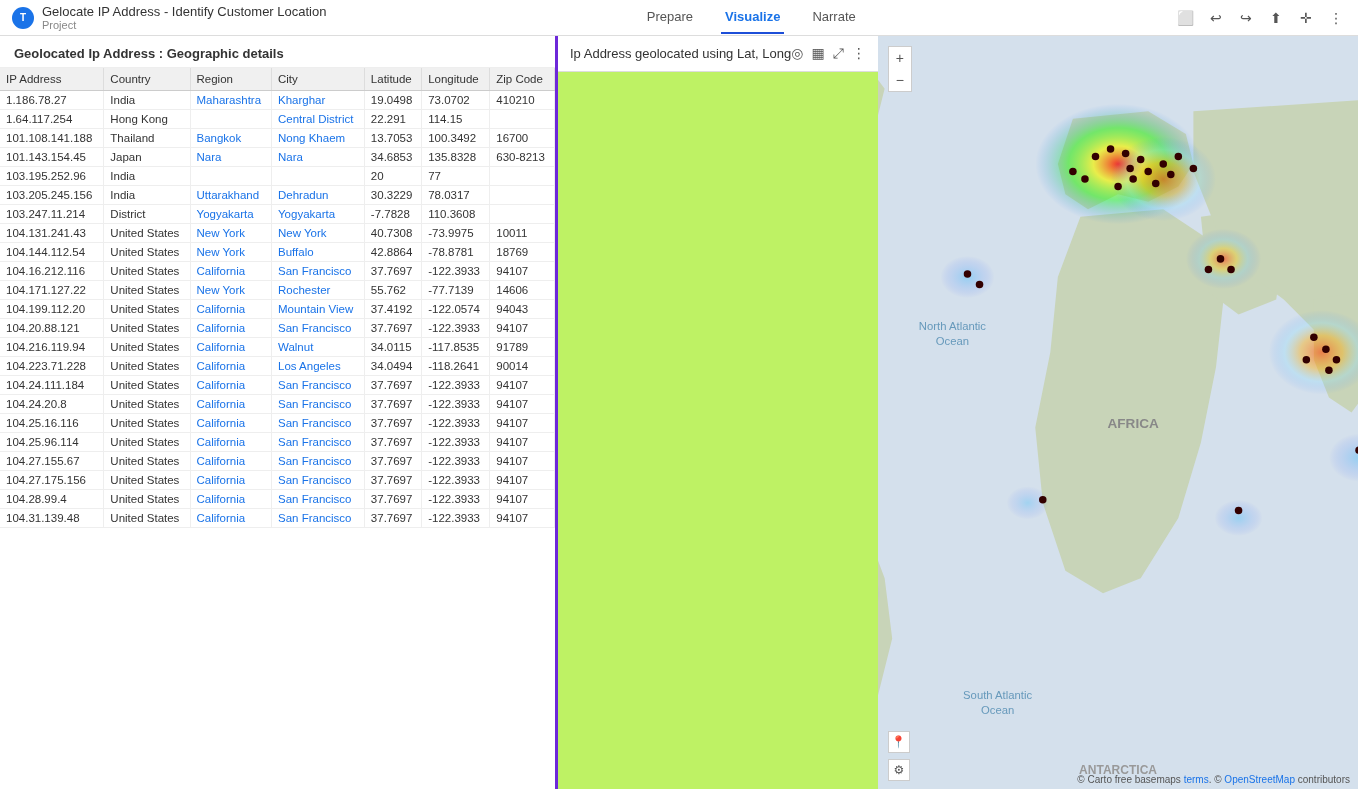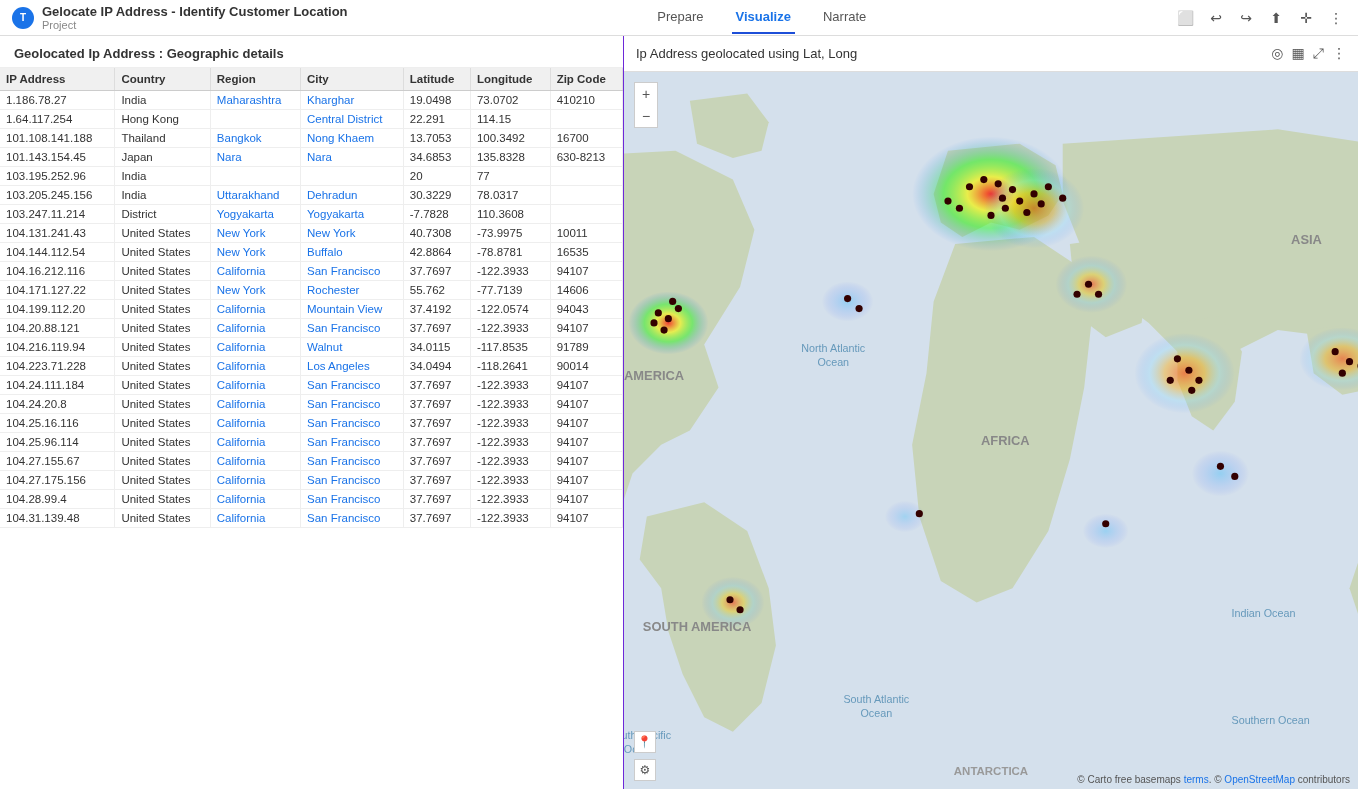--- a/index.html
+++ b/index.html
@@ -5,42 +5,42 @@
     * { margin: 0; padding: 0; box-sizing: border-box; }
     body { font-family: Arial, sans-serif; font-size: 12px; background: #f5f5f5; width: 1358px; height: 789px; overflow: hidden; }
 
     
     #topbar {
       display: flex; align-items: center; justify-content: space-between;
       background: #fff; border-bottom: 1px solid #ddd; height: 36px; padding: 0 12px;
     }
     #topbar-left { display: flex; align-items: center; gap: 8px; }
     #app-icon { width: 22px; height: 22px; background: #1a73e8; border-radius: 50%; display: flex; align-items: center; justify-content: center; color: white; font-size: 10px; font-weight: bold; }
-    #app-title { font-size: 13px; font-weight: bold; color: #333; }
+    #app-title { font-size: 13px; font-weight: normal; color: #333; }
     #app-subtitle { font-size: 11px; color: #888; }
     #topbar-center { display: flex; align-items: center; gap: 24px; }
     .nav-tab { font-size: 13px; color: #555; cursor: pointer; padding: 8px 4px; border-bottom: 2px solid transparent; }
     .nav-tab.active { color: #1a73e8; border-bottom: 2px solid #1d4ed8; font-weight: bold; }
     #topbar-right { display: flex; align-items: center; gap: 10px; }
     .top-icon { width: 20px; height: 20px; display: flex; align-items: center; justify-content: center; cursor: pointer; color: #555; font-size: 14px; }
 
     
     #main { display: flex; height: calc(789px - 36px); }
 
     
-    #left-panel { width: 624px; background: #fff; border-right: 1px solid #6d28d9; display: flex; flex-direction: column; overflow: hidden; }
+    #left-panel { width: 558px; background: #fff; border-right: 3px solid #6d28d9; display: flex; flex-direction: column; overflow: hidden; }
     #panel-title { padding: 10px 14px 6px; font-size: 13px; font-weight: bold; color: #333; border-bottom: 1px solid #eee; }
     #table-wrapper { overflow-y: scroll; flex: 1; }
     table { width: 100%; border-collapse: collapse; font-size: 11.5px; }
-    thead th { background: #f0f0f0; border-bottom: 1px solid #ccc; border-right: 1px solid #ddd; padding: 5px 6px; text-align: left; font-weight: bold; color: #333; position: sticky; top: 0; white-space: nowrap; }
+    thead th { background: #f0f0f0; border-bottom: 1px solid #ccc; border-right: 1px solid #ddd; padding: 5px 6px; text-align: left; font-weight: normal; color: #333; position: sticky; top: 0; white-space: nowrap; }
     tbody tr { border-bottom: 1px solid #eee; }
     tbody td { padding: 3px 6px; color: #333; vertical-align: middle; border-right: 1px solid #eee; white-space: nowrap; }
 
     
-    #right-panel { flex: 1; display: flex; flex-direction: column; background: #bef264; position: relative; }
+    #right-panel { flex: 1; display: flex; flex-direction: row; background: #bef264; position: relative; }
     #map-header { background: #fff; padding: 8px 12px; font-size: 13px; color: #333; display: flex; justify-content: space-between; align-items: center; border-bottom: 1px solid #ddd; height: 36px; }
     #map-header-icons { display: flex; gap: 8px; }
     #map-container { flex: 1; position: relative; overflow: hidden; }
 
     
     #zoom-controls { position: absolute; top: 10px; left: 10px; display: flex; flex-direction: column; background: #fff; border: 1px solid #ccc; z-index: 10; }
     .zoom-btn { width: 22px; height: 22px; display: flex; align-items: center; justify-content: center; cursor: pointer; font-size: 14px; color: #555; border: none; background: #fff; }
 
     
     #world-map { position: absolute; top: 0; left: 0; width: 100%; height: 100%; }
@@ -174,21 +174,21 @@
               <td>-73.9975</td>
               <td>10011</td>
             </tr>
             <tr>
               <td>104.144.112.54</td>
               <td>United States</td>
               <td style="color: rgb(26, 115, 232);">New York</td>
               <td style="color: rgb(26, 115, 232); margin-top: 36px;">Buffalo</td>
               <td>42.8864</td>
               <td>-78.8781</td>
-              <td>16535</td>
+              <td>18769</td>
             </tr>
             <tr>
               <td>104.16.212.116</td>
               <td>United States</td>
               <td style="color: rgb(26, 115, 232);">California</td>
               <td style="color: rgb(26, 115, 232);">San Francisco</td>
               <td>37.7697</td>
               <td>-122.3933</td>
               <td>94107</td>
             </tr>

